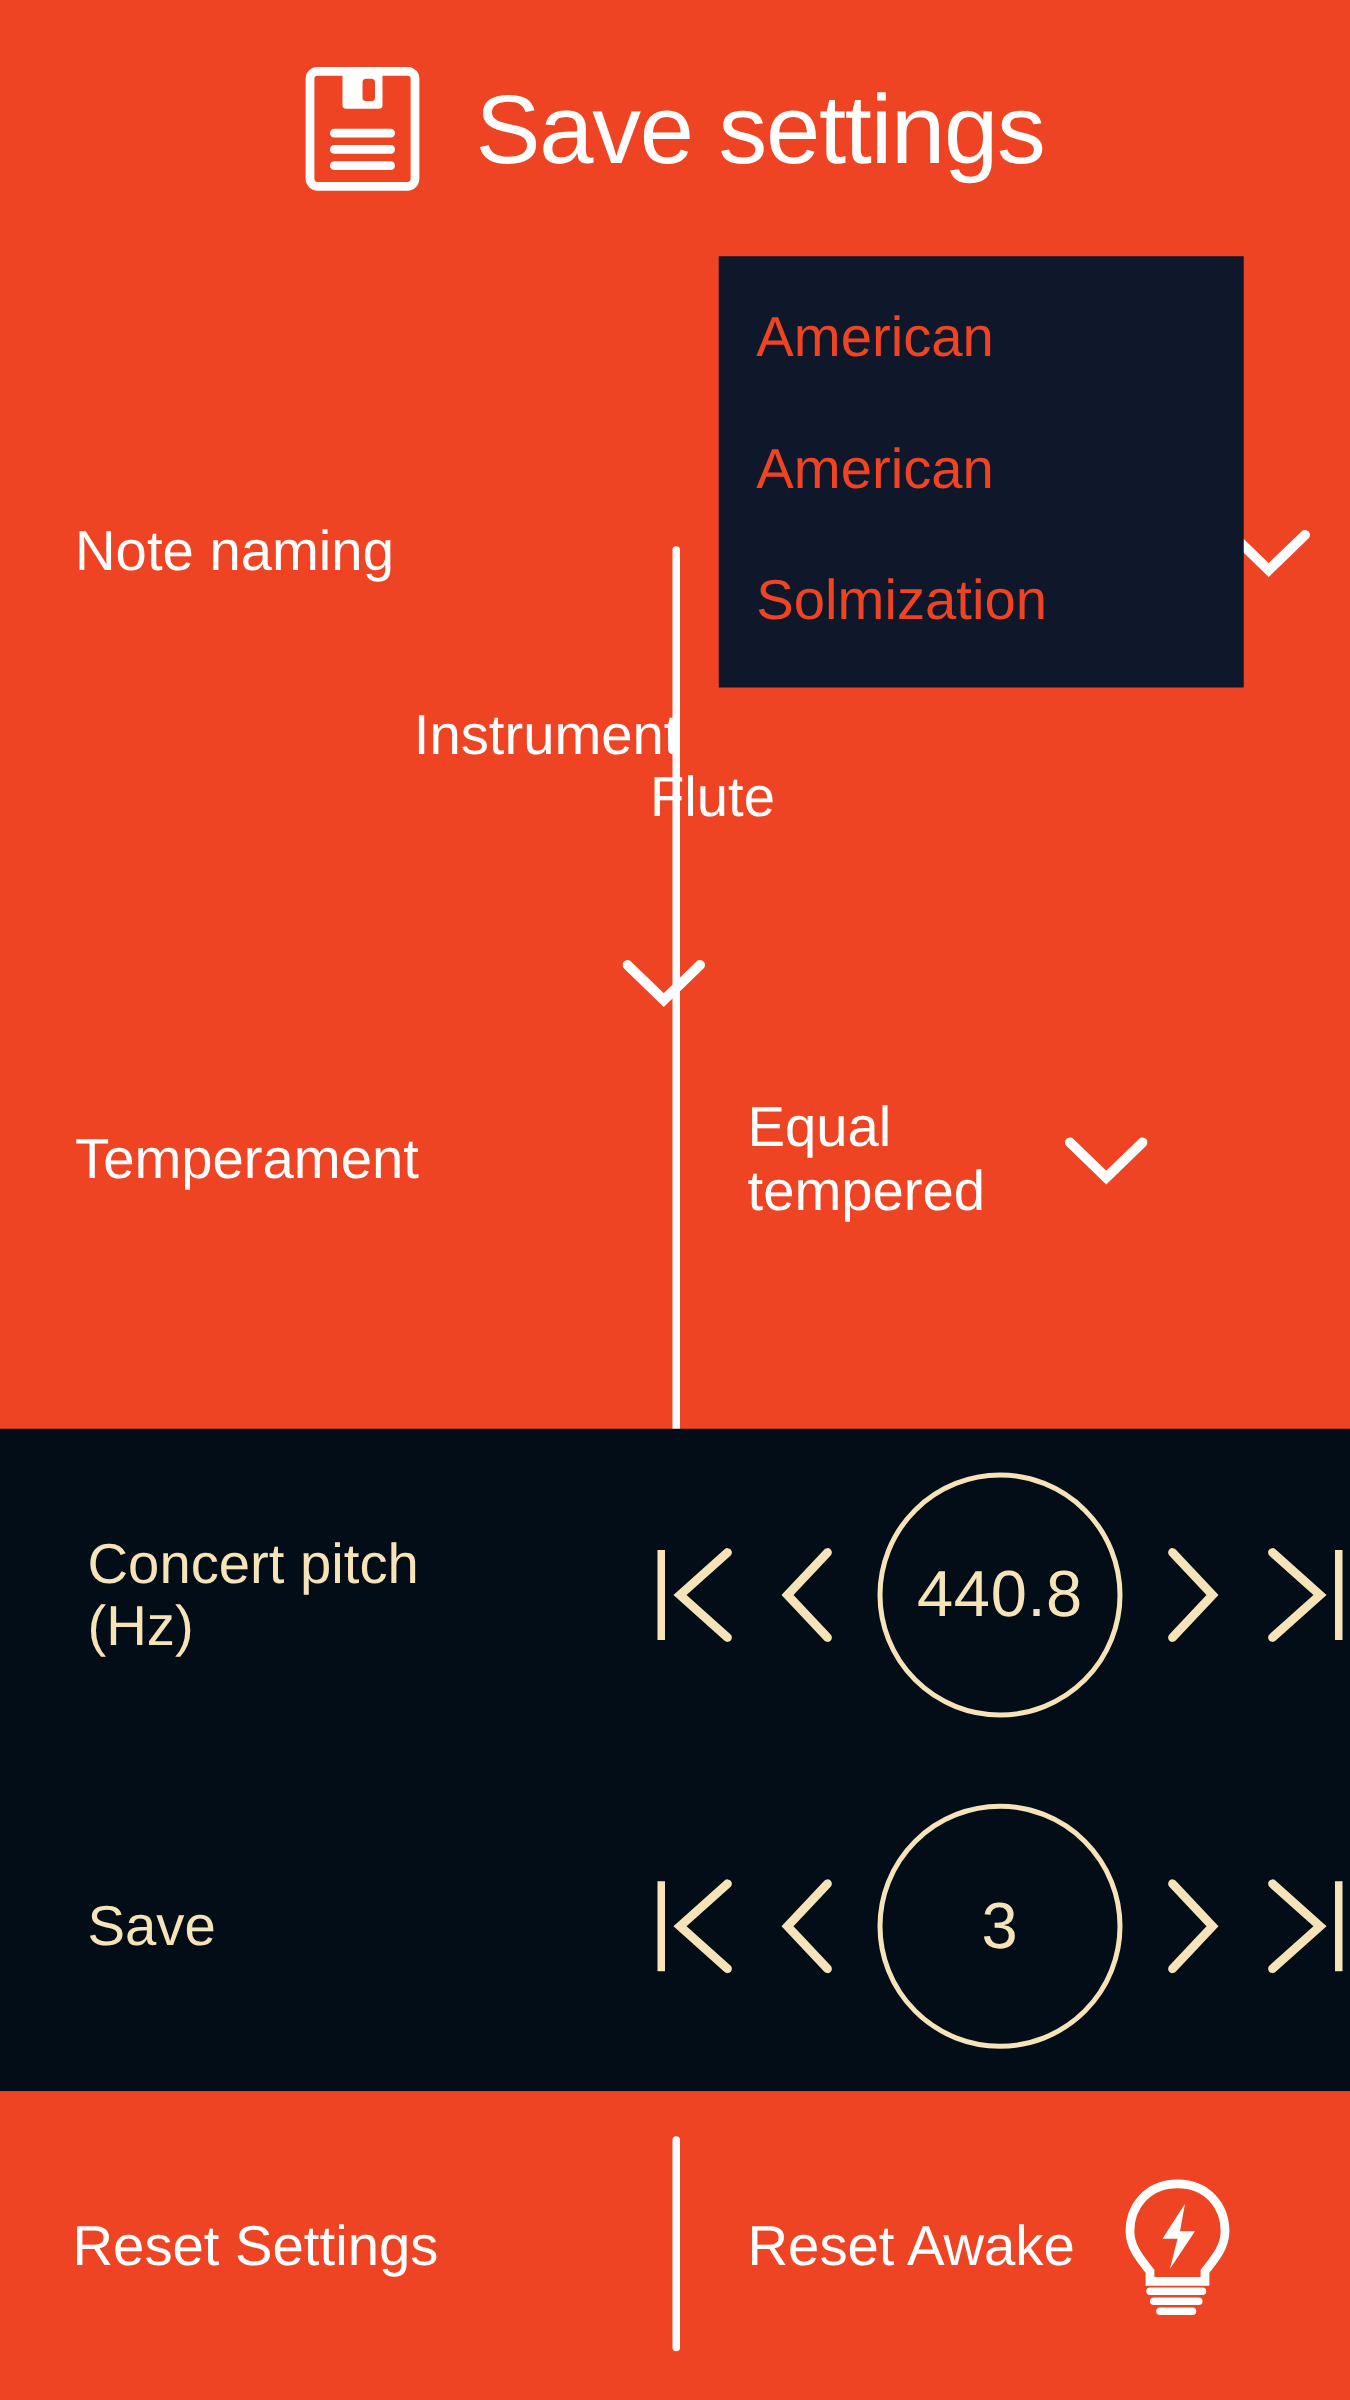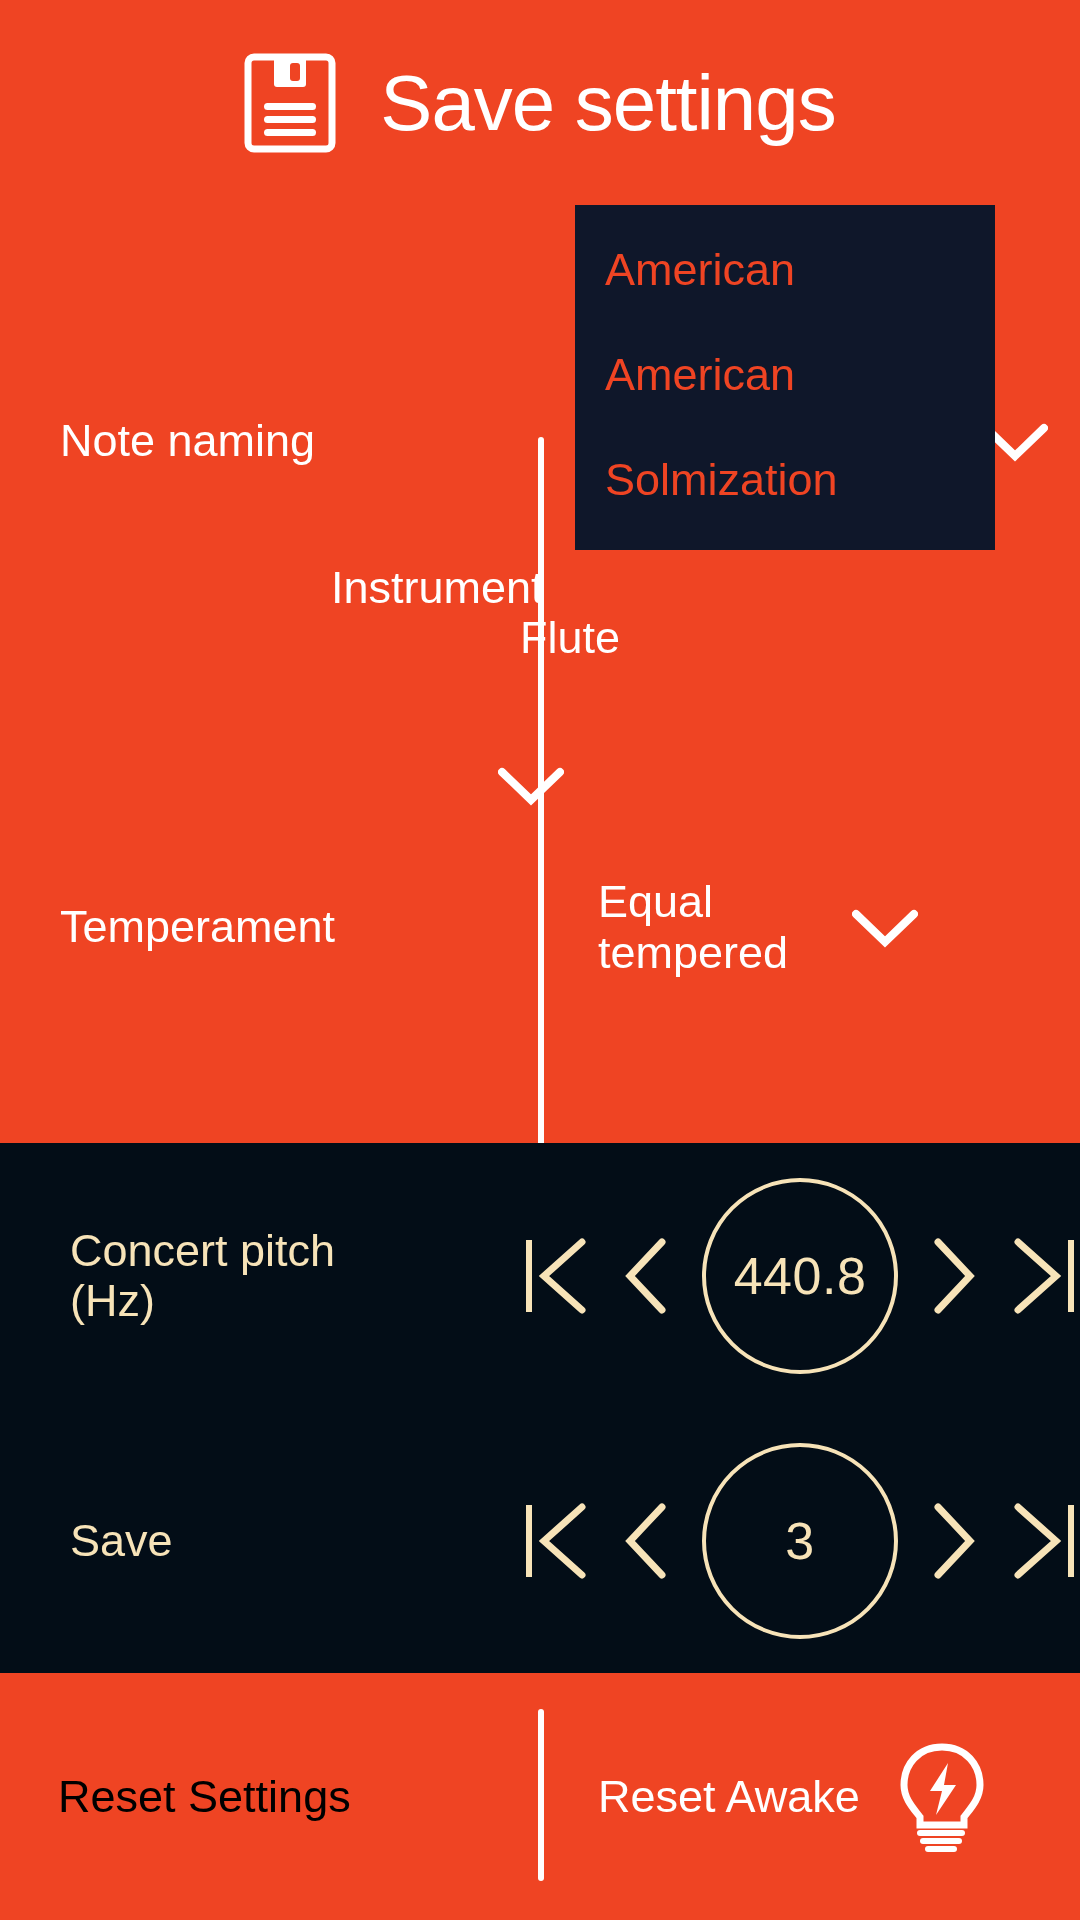--- a/index.html
+++ b/index.html
@@ -172,21 +172,21 @@
     left: 538px;
     top: 36px;
     width: 6px;
     height: 172px;
     background: #fff;
     border-radius: 3px;
   }
   .footer-left {
     width: 538px;
     padding-left: 58px;
-    color: #000000;
+    color: #ffffff;
     font-size: 45px;
   }
   .footer-right {
     flex: 1;
     display: flex;
     align-items: center;
     padding-left: 60px;
     gap: 30px;
     color: #fff;
     font-size: 45px;

